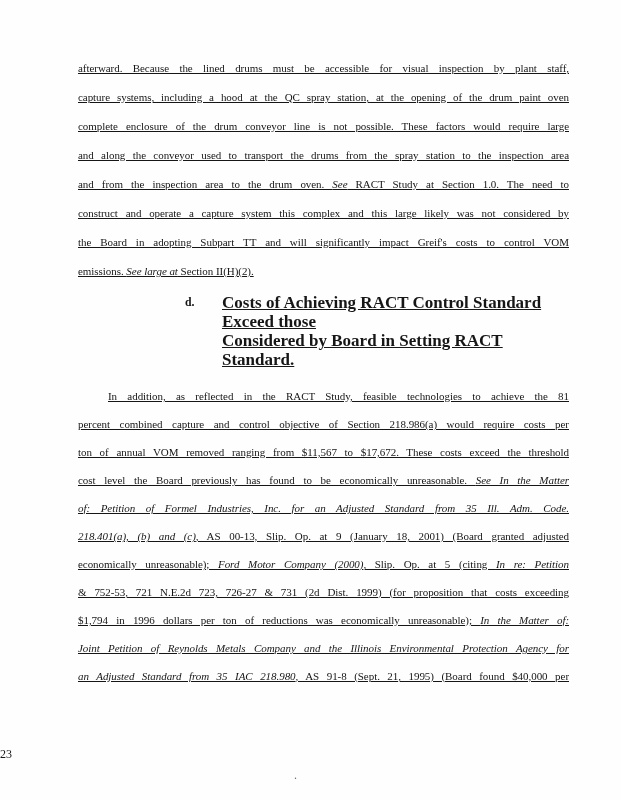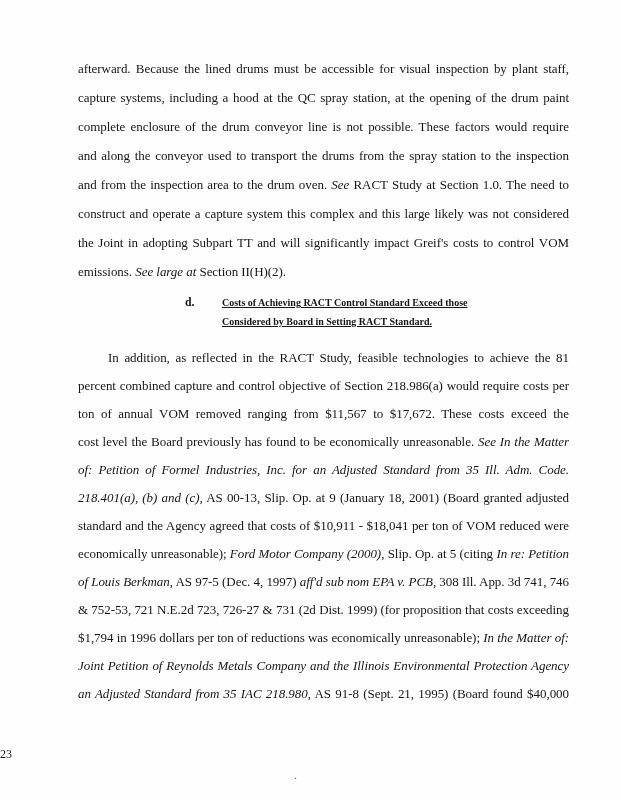--- a/index.html
+++ b/index.html
@@ -19,26 +19,27 @@
   .text-block {
     position: absolute;
     left: 78px;
     top: 54px;
     width: 491px;
   }
   .block { margin: 0; }
   .line {
     height: 29px;
     line-height: 29px;
-    font-size: 13px;
+    font-size: 11px;
     letter-spacing: -0.05px;
     text-align: justify;
     text-align-last: justify;
     overflow: hidden;
     white-space: normal;
+    text-decoration: underline;
   }
   .block-2 .line {
     height: 28px;
     line-height: 28px;
   }
   .line.left {
     text-align-last: left;
   }
   .line.indent {
     text-indent: 30px;
@@ -54,21 +55,21 @@
     flex: none;
     width: 37px;
     font-weight: bold;
     font-size: 11.8px;
     line-height: 19px;
   }
   .heading-lines { display: block; }
   .heading-line {
     display: block;
     font-weight: bold;
-    font-size: 10px;
+    font-size: 17px;
     line-height: 19px;
     text-decoration: underline;
   }
   .footer {
     position: absolute;
     top: 746px;
     left: 0;
     width: 100%;
     text-align: left;
     font-size: 12px;
@@ -87,40 +88,38 @@
 
 <div class="page">
   <div id="text-block" class="text-block">
       <div class="block block-0">
         <div class="line"><span>afterward.  Because the lined drums must be accessible for visual inspection by plant staff,</span></div>
         <div class="line"><span>capture systems, including a hood at the QC spray station, at the opening of the drum paint oven</span></div>
         <div class="line"><span>complete enclosure of the drum conveyor line is not possible.  These factors would require large</span></div>
         <div class="line"><span>and along the conveyor used to transport the drums from the spray station to the inspection area</span></div>
         <div class="line"><span>and from the inspection area to the drum oven.  </span><span class="i">See</span><span> RACT Study at Section 1.0.  The need to</span></div>
         <div class="line"><span>construct and operate a capture system this complex and this large likely was not considered by</span></div>
-        <div class="line"><span>the Joint in adopting Subpart TT and will significantly impact Greif's costs to control VOM</span></div>
+        <div class="line"><span>the Board in adopting Subpart TT and will significantly impact Greif's costs to control VOM</span></div>
         <div class="line left"><span>emissions.  </span><span class="i">See large at</span><span> Section II(H)(2).</span></div>
       </div>
       <div class="block block-1 heading">
         <span class="heading-label">d.</span>
         <span class="heading-lines">
           <span class="heading-line">Costs of Achieving RACT Control Standard Exceed those</span>
           <span class="heading-line">Considered by Board in Setting RACT Standard.</span>
         </span>
       </div>
       <div class="block block-2">
         <div class="line indent"><span>In addition, as reflected in the RACT Study, feasible technologies to achieve the 81</span></div>
         <div class="line"><span>percent combined capture and control objective of Section 218.986(a) would require costs per</span></div>
         <div class="line"><span>ton of annual VOM removed ranging from $11,567 to $17,672.  These costs exceed the threshold</span></div>
         <div class="line"><span>cost level the Board previously has found to be economically unreasonable.  </span><span class="i">See In the Matter</span></div>
         <div class="line"><span class="i">of:  Petition of Formel Industries, Inc. for an Adjusted Standard from 35 Ill. Adm. Code.</span></div>
         <div class="line"><span class="i">218.401(a), (b) and (c)</span><span>, AS 00-13, Slip. Op. at 9 (January 18, 2001) (Board granted adjusted</span></div>
-        <div class="line"><span>standard and the Agency agreed that costs of $10,911 - $18,041 per ton of VOM reduced were</span></div>
         <div class="line"><span>economically unreasonable); </span><span class="i">Ford Motor Company (2000)</span><span>, Slip. Op. at 5 (citing </span><span class="i">In re:  Petition</span></div>
-        <div class="line"><span class="i">of Louis Berkman</span><span>, AS 97-5 (Dec. 4, 1997) </span><span class="i">aff'd sub nom EPA v. PCB</span><span>, 308 Ill. App. 3d 741, 746</span></div>
         <div class="line"><span>&amp; 752-53, 721 N.E.2d 723, 726-27 &amp; 731 (2d Dist. 1999) (for proposition that costs exceeding</span></div>
         <div class="line"><span>$1,794 in 1996 dollars per ton of reductions was economically unreasonable); </span><span class="i">In the Matter of:</span></div>
         <div class="line"><span class="i">Joint Petition of Reynolds Metals Company and the Illinois Environmental Protection Agency for</span></div>
         <div class="line"><span class="i">an Adjusted Standard from 35 IAC 218.980</span><span>, AS 91-8 (Sept. 21, 1995) (Board found $40,000 per</span></div>
       </div>
     </div>
   <div class="footer">23</div>
   <div class="stray-dot">.</div>
 </div>
 

